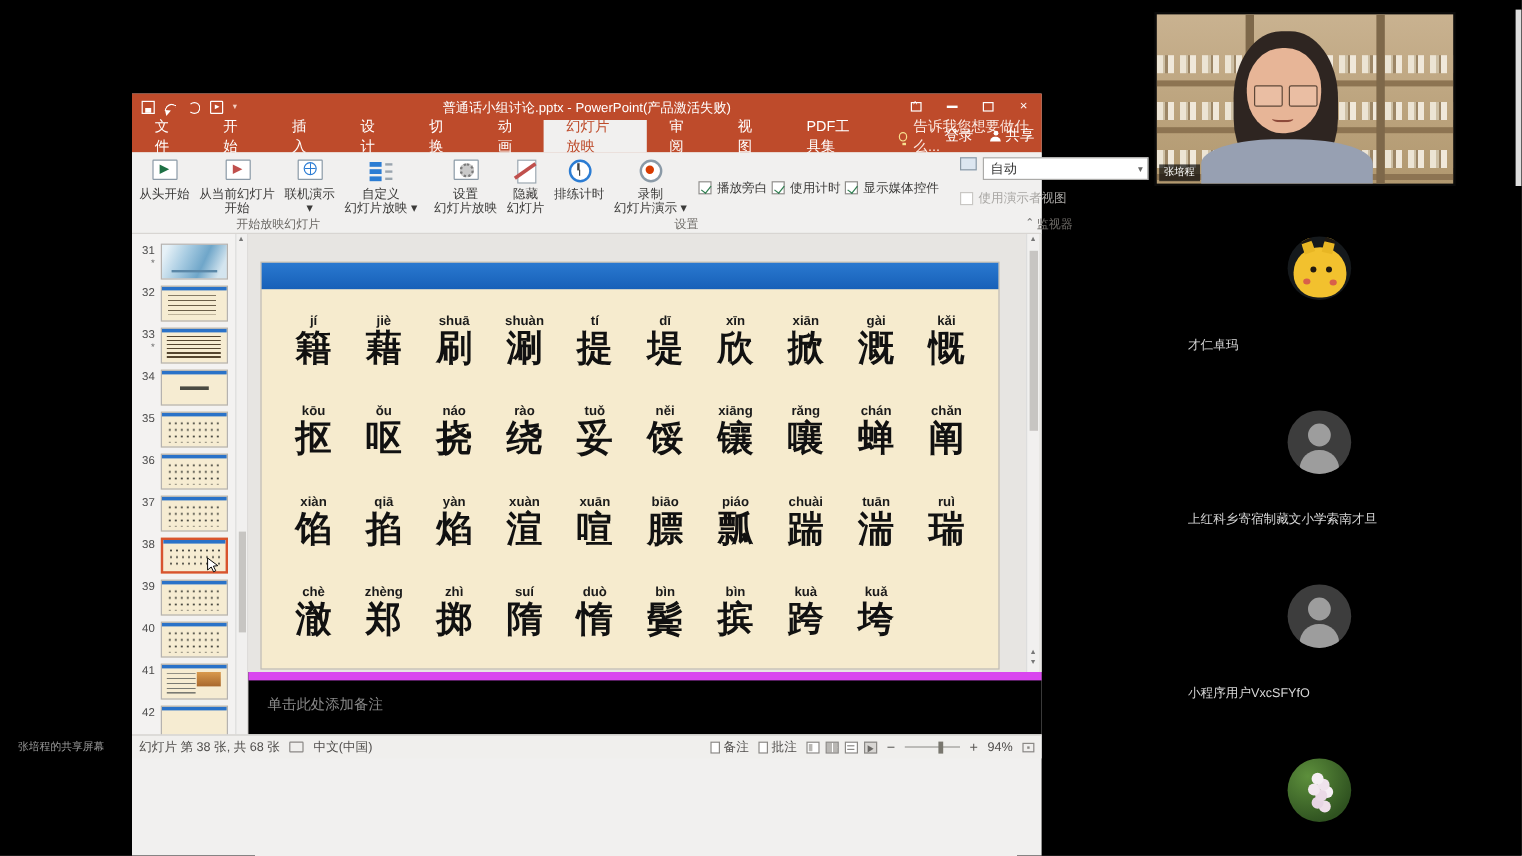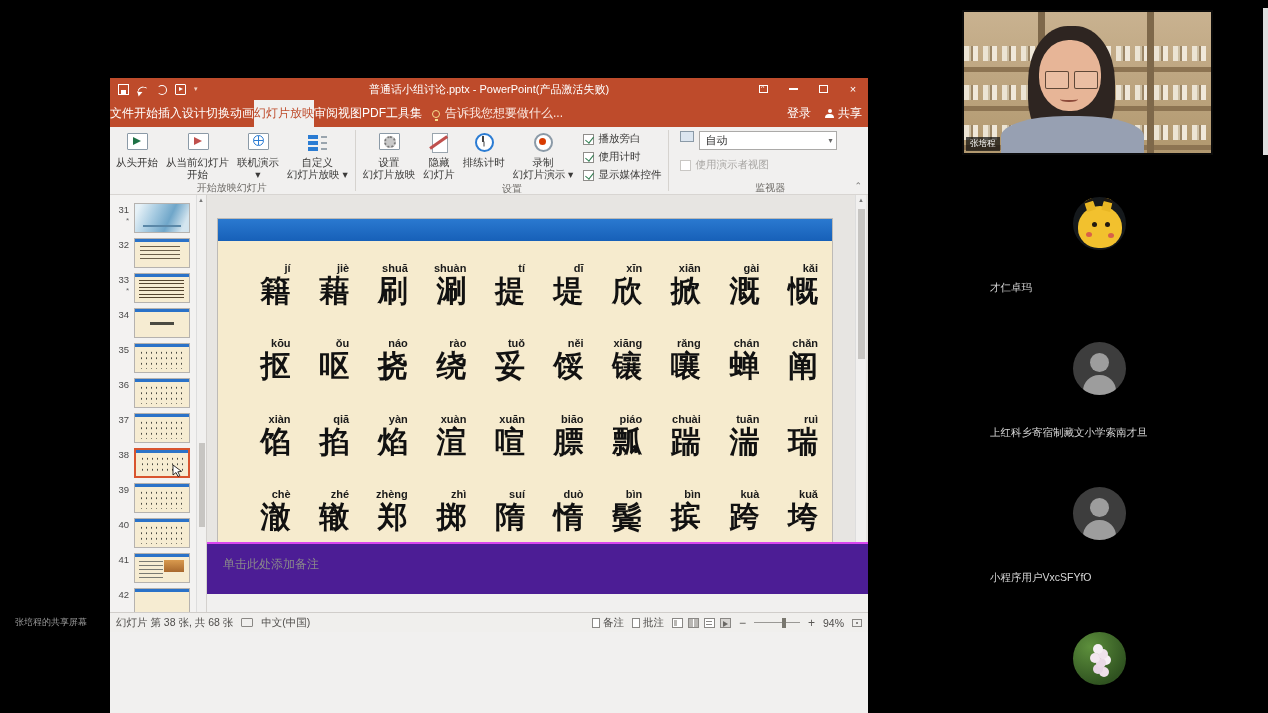--- a/index.html
+++ b/index.html
@@ -34,40 +34,40 @@
   .win-controls { position:absolute; right:0; top:0; height:22px; display:flex; }
   .wc { width:30px; height:22px; display:flex; align-items:center; justify-content:center; color:#fff; font-size:11px; }
   .wc-box { width:9px; height:8px; border:1.2px solid #fff; position:relative; }
   .wc-box.ribbonopt::after { content:"^"; position:absolute; left:1.5px; top:-2px; font-size:7px; }
   .wc-min { width:9px; height:1.5px; background:#fff; }
 
   
   .menubar { position:absolute; left:0; top:22px; right:0; height:27px; background:#BE4B2B;
     display:flex; align-items:stretch; color:#fff; }
   .tabs { display:flex; align-items:stretch; }
-  .tab { padding:0 0; font-size:12px; display:flex; align-items:center; }
+  .tab { padding:0 19px; font-size:12px; display:flex; align-items:center; }
   .tab.active { background:#F1F0EF; color:#BE4B2B; }
   .tellme { display:flex; align-items:center; font-size:12px; color:#fbe9e2; padding-left:10px; }
   .bulb { width:8px; height:8px; border:1.2px solid #f7df8e; border-radius:50%; margin-right:5px; position:relative; }
   .bulb::after { content:""; position:absolute; left:2px; top:8px; width:3px; height:2px; background:#f7df8e; }
   .menubar-right { position:absolute; right:6px; top:0; height:27px; display:flex; align-items:center; gap:14px; font-size:12px; }
   .share-person { width:9px; height:9px; position:relative; display:inline-block; margin-right:4px; }
   .share-person::before { content:""; position:absolute; left:2.5px; top:0; width:4px; height:4px; border-radius:50%; background:#fff; }
   .share-person::after { content:""; position:absolute; left:0; top:4.5px; width:9px; height:4.5px; border-radius:4px 4px 0 0; background:#fff; }
 
   
   .ribbon { position:absolute; left:0; top:49px; right:0; height:68px; background:#F1F0EF;
     border-bottom:1px solid #d8d5d2; display:flex; align-items:stretch; }
   .rgroup { display:flex; flex-direction:column; padding:1px 2px 0 2px; }
   .rgroup-body { display:flex; flex:1; align-items:stretch; }
   .rgroup-label { text-align:center; font-size:10px; color:#6d6a66; line-height:13px; }
   .rsep { width:1px; background:#d6d3cf; margin:3px 1px; }
   .rbtn { display:flex; flex-direction:column; align-items:center; padding:2px 4px 0 4px; }
   .rlbl { font-size:10.5px; line-height:12px; color:#3b3a39; white-space:nowrap; }
-  .cbcol { display:flex; flex-direction:column; justify-content:space-between; gap:4px; padding:4px 4px 0 6px; }
+  .cbcol { display:flex; flex-direction:row; justify-content:space-between; gap:4px; padding:4px 4px 0 6px; }
   .cbrow { display:flex; align-items:center; gap:4px; font-size:10.5px; color:#3b3a39; white-space:nowrap; }
   .cb { width:11px; height:11px; border:1px solid #8f8d8a; background:#fff; position:relative; flex:none; }
   .cb.checked::after { content:""; position:absolute; left:2.5px; top:0.5px; width:4px; height:7px;
     border-right:1.7px solid #2E7D4F; border-bottom:1.7px solid #2E7D4F; transform:rotate(38deg); }
   .cb.disabled { border-color:#c9c7c4; }
   .cbrow.disabled { color:#a9a7a4; }
   .g3 { flex:1; display:flex; flex-direction:column; padding:4px 8px 0 10px; }
   .g3row { display:flex; align-items:flex-start; gap:5px; }
   .mini-mon { width:14px; height:11px; border:1.5px solid #8b9aa7; background:#dce6f0; flex:none; }
   .dropdown { width:138px; height:19px; background:#fff; border:1px solid #abaaa8; font-size:11px;
@@ -136,31 +136,31 @@
   .tscroll .up { position:absolute; top:2px; left:1px; font-size:6px; color:#777; }
   .tscroll .tthumb { position:absolute; left:1.5px; width:6px; top:248px; height:84px; background:#c7c5c2; }
 
   .slidearea { position:absolute; left:97px; top:117px; right:0; height:365px; background:#E7E5E2; }
   .slide { position:absolute; left:10px; top:23px; width:616px; height:340px; background:#F6EBCE;
     border:1px solid #bdbab6; }
   .slide-topbar { position:absolute; left:0; top:0; right:0; height:22px;
     background:linear-gradient(#2a79d0,#1760B8); }
   .char-grid { position:absolute; left:14px; right:14px; top:28px; bottom:8px;
     display:grid; grid-template-columns:repeat(10,1fr); grid-template-rows:repeat(4,1fr); }
-  .cell { display:flex; flex-direction:column; align-items:flex-end; justify-content:center; }
+  .cell { display:flex; flex-direction:column; align-items:center; justify-content:center; }
   .py { font-size:11px; font-weight:bold; color:#1a1a1a; line-height:12px; }
   .hz { font-size:30px; font-weight:bold; color:#111; line-height:34px;
     font-family:"DejaVu Serif","Liberation Serif",serif; }
   .vscroll { position:absolute; right:2px; top:0; width:11px; height:365px; background:#F1F0EF; border-left:1px solid #ddd; }
   .vscroll .up { position:absolute; top:2px; left:2px; font-size:6px; color:#777; }
   .vscroll .vthumb { position:absolute; left:2px; width:7px; top:14px; height:150px; background:#c7c5c2; }
   .vscroll .navs { position:absolute; bottom:4px; left:2px; font-size:6px; color:#777; line-height:8px; text-align:center; }
 
-  .notes { position:absolute; left:97px; top:464px; right:0; height:52px; background:#4c1d95;
-    border-top:2px solid #d946ef; font-size:12px; color:#8a8a8a; padding:12px 0 0 16px; }
+  .notes { position:absolute; left:97px; top:482px; right:0; height:52px; background:#000000;
+    border-top:7px solid #d946ef; font-size:12px; color:#8a8a8a; padding:12px 0 0 16px; }
 
   
   .statusbar { position:absolute; left:0; top:534px; right:0; height:20px; background:#F0EFED;
     border-top:1px solid #d0cdca; display:flex; align-items:center; font-size:10.5px; color:#4f4d4b; }
   .sb-left { display:flex; align-items:center; gap:8px; padding-left:6px; }
   .kbd-ico { width:12px; height:9px; border:1px solid #8a8885; border-radius:1px; }
   .sb-right { margin-left:auto; display:flex; align-items:center; gap:8px; padding-right:6px; }
   .page-ico { width:8px; height:10px; border:1px solid #8a8885; background:#fff; }
   .view-icos { display:flex; gap:5px; align-items:center; }
   .vi { width:11px; height:10px; border:1px solid #8a8885; background:#fff; position:relative; }
@@ -578,24 +578,20 @@
             </div>
             <div class="cell">
               <div class="py">ruì</div>
               <div class="hz">瑞</div>
             </div>
             <div class="cell">
               <div class="py">chè</div>
               <div class="hz">澈</div>
             </div>
             <div class="cell">
-              <div class="py">zhé</div>
-              <div class="hz">辙</div>
-            </div>
-            <div class="cell">
               <div class="py">zhèng</div>
               <div class="hz">郑</div>
             </div>
             <div class="cell">
               <div class="py">zhì</div>
               <div class="hz">掷</div>
             </div>
             <div class="cell">
               <div class="py">suí</div>
               <div class="hz">隋</div>

